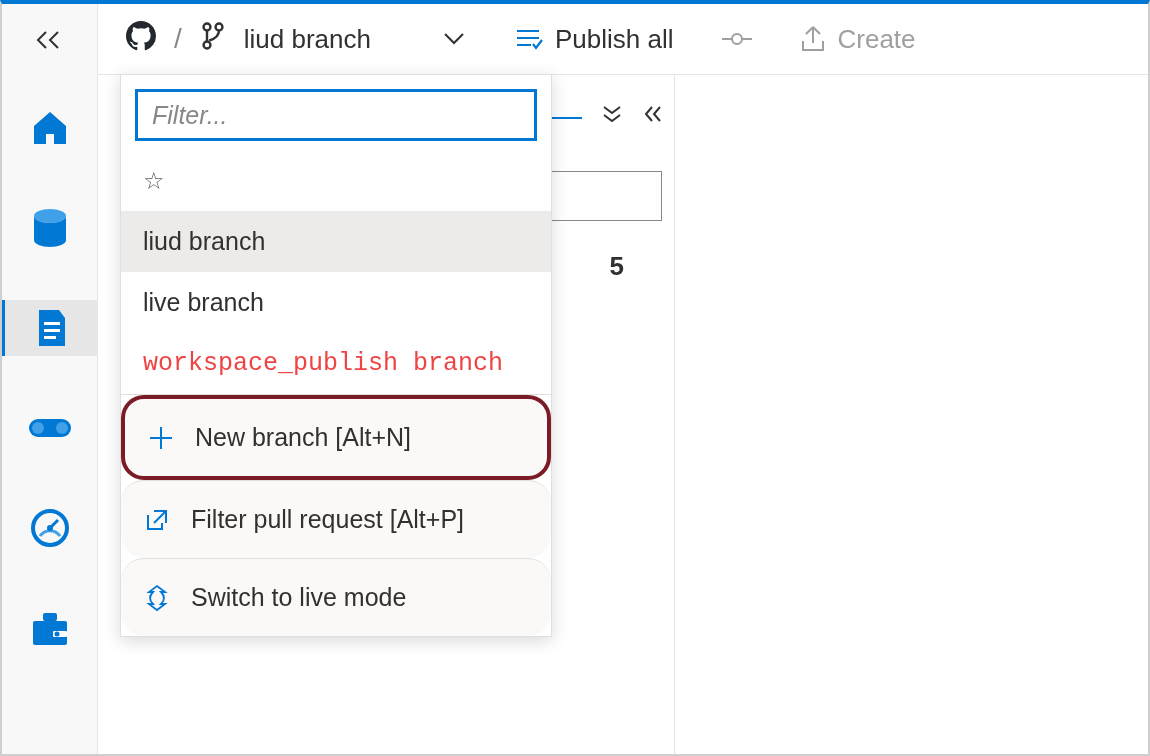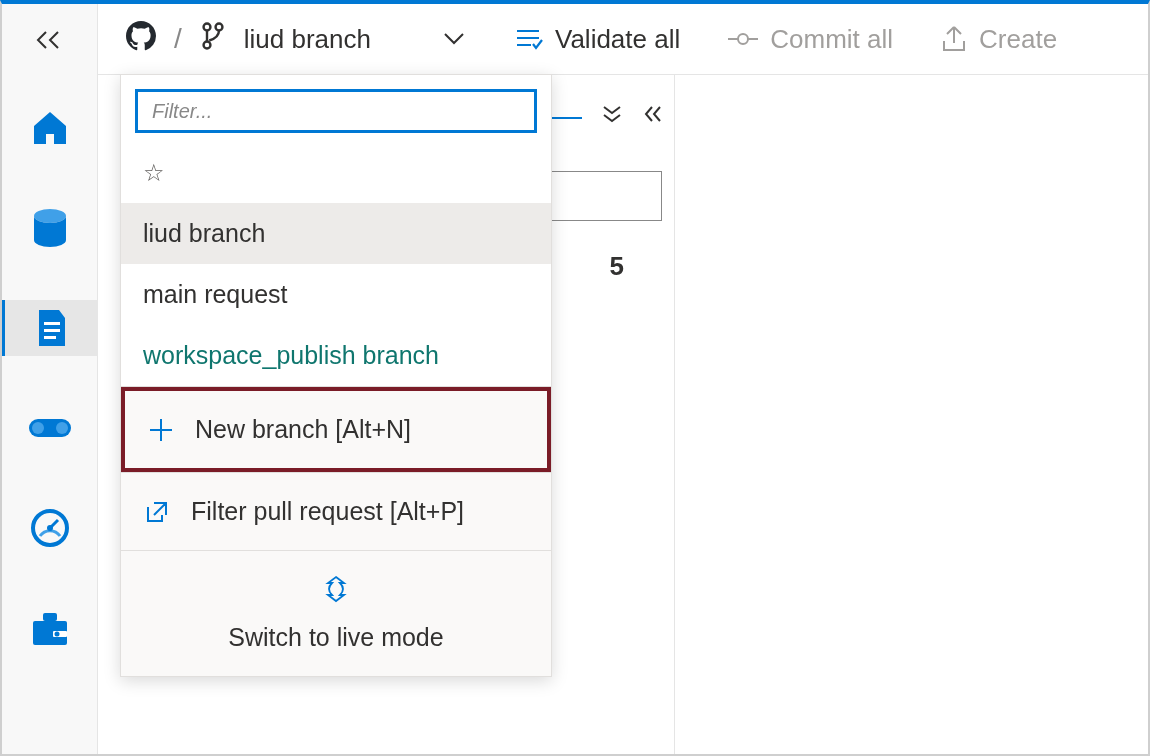--- a/index.html
+++ b/index.html
@@ -16,28 +16,28 @@
   .topbar-icon { display: inline-flex; align-items: center; gap: 12px; }
   .chevron-down { font-size: 22px; color: #323130; cursor: pointer; }
   .content { position: absolute; left: 96px; top: 70px; right: 0; bottom: 0; border-top: 1px solid #e5e5e5; }
   .vdiv { position: absolute; left: 576px; top: 0; bottom: 0; border-left: 1px solid #e5e5e5; }
   .panel-row { position: absolute; top: 24px; right: 486px; display: flex; gap: 20px; align-items: center; font-size: 22px; color: #323130; }
   .minus { font-size: 30px; color: #0078d4; }
   .panel-rect { position: absolute; top: 96px; right: 486px; width: 140px; height: 50px; border: 1px solid #888; background: #fff; }
   .panel-num { position: absolute; top: 176px; right: 524px; font-size: 26px; font-weight: 600; color: #323130; }
   .dropdown { position: absolute; left: 118px; top: 70px; width: 432px; background: #fff; border: 1px solid #e1dfdd; box-shadow: 0 4px 16px rgba(0,0,0,0.15); z-index: 50; }
   .filter-wrap { padding: 14px 14px 10px 14px; }
-  .filter-input { width: 100%; height: 44px; border: 3px solid #0078d4; font-size: 20px; font-style: italic; padding: 0 14px; outline: none; color: #333; }
+  .filter-input { width: 100%; height: 52px; border: 3px solid #0078d4; font-size: 25px; font-style: italic; padding: 0 14px; outline: none; color: #333; }
   .filter-input::placeholder { color: #888; font-style: italic; }
   .dd-item { display: flex; align-items: center; gap: 20px; padding: 16px 22px; font-size: 25px; color: #323130; cursor: pointer; }
   .dd-item.selected { background: #edebe9; }
-  .dd-item.disabled { color: #0f766e; cursor: default; }
+  .dd-item.disabled { color: #ef4444; cursor: default; font-family: Liberation Mono, monospace; }
   .dd-item .star { font-size: 24px; color: #605e5c; }
   .dd-section { border-top: 1px solid #e1dfdd; }
-  .dd-action { display: flex; align-items: center; gap: 20px; padding: 24px 22px; font-size: 25px; color: #323130; cursor: pointer; background: #faf9f8; }
+  .dd-action { display: flex; align-items: center; gap: 20px; padding: 24px 22px; font-size: 25px; color: #323130; cursor: pointer; background: #faf9f8; border-radius: 23px; }
   .dd-action.highlight { border: 4px solid #7a1c27; }
   .dd-action .action-icon { width: 28px; height: 28px; display: inline-flex; align-items: center; justify-content: center; }
 </style>
 </head>
 <body>
 
 <div class="sidebar">
   <div class="sidebar-collapse">
     <svg width="28" height="20" viewBox="0 0 28 20">
         <path d="M10 2 L2 10 L10 18 M22 2 L14 10 L22 18" stroke="#323130" stroke-width="2" fill="none"></path>
@@ -110,29 +110,28 @@
         </svg>
     </span>
   </div>
   <div class="topbar-icon link">
     <svg width="30" height="26" viewBox="0 0 30 26">
         <line x1="4" y1="5" x2="26" y2="5" stroke="#0078d4" stroke-width="2"></line>
         <line x1="4" y1="12" x2="26" y2="12" stroke="#0078d4" stroke-width="2"></line>
         <line x1="4" y1="19" x2="18" y2="19" stroke="#0078d4" stroke-width="2"></line>
         <path d="M20 18 L23 22 L29 14" fill="none" stroke="#0078d4" stroke-width="2.2"></path>
       </svg>
-    <span>Validate all</span>
+    <span>Publish all</span>
   </div>
   <div class="topbar-icon link-disabled">
     <svg width="30" height="22" viewBox="0 0 30 22">
         <circle cx="15" cy="11" r="5" fill="none" stroke="#a19f9d" stroke-width="2"></circle>
         <line x1="0" y1="11" x2="10" y2="11" stroke="#a19f9d" stroke-width="2"></line>
         <line x1="20" y1="11" x2="30" y2="11" stroke="#a19f9d" stroke-width="2"></line>
       </svg>
-    <span>Commit all</span>
   </div>
   <div class="topbar-icon link-disabled">
     <svg width="26" height="28" viewBox="0 0 26 28">
         <path d="M13 2 L13 18 M13 2 L6 9 M13 2 L20 9" fill="none" stroke="#a19f9d" stroke-width="2"></path>
         <path d="M3 16 L3 25 L23 25 L23 16" fill="none" stroke="#a19f9d" stroke-width="2"></path>
       </svg>
     <span>Create</span>
   </div>
 </div>
 
@@ -155,21 +154,21 @@
   <div class="filter-wrap">
     <input class="filter-input" type="text" placeholder="Filter..." style="">
   </div>
   <div class="dd-item">
     <span class="star">☆</span>
   </div>
   <div class="dd-item selected">
     <span>liud branch</span>
   </div>
   <div class="dd-item">
-    <span>main request</span>
+    <span>live branch</span>
   </div>
   <div class="dd-item disabled">
     <span>workspace_publish branch</span>
   </div>
   <div class="dd-section">
     <div class="dd-action highlight">
       <span class="action-icon">
         <svg width="26" height="26" viewBox="0 0 26 26">
             <line x1="13" y1="2" x2="13" y2="24" stroke="#0078d4" stroke-width="2"></line>
             <line x1="2" y1="13" x2="24" y2="13" stroke="#0078d4" stroke-width="2"></line>
@@ -178,21 +177,21 @@
       <span>New branch [Alt+N]</span>
     </div>
     <div class="dd-action" style="border-top:1px solid #e1dfdd;">
       <span class="action-icon">
         <svg width="26" height="26" viewBox="0 0 26 26">
             <path d="M4 8 L4 22 L18 22 L18 16 M10 4 L22 4 L22 16 M22 4 L10 16" fill="none" stroke="#0078d4" stroke-width="2"></path>
           </svg>
       </span>
       <span>Filter pull request [Alt+P]</span>
     </div>
-    <div class="dd-action" style="border-top:1px solid #e1dfdd;flex-direction:column;">
+    <div class="dd-action" style="border-top:1px solid #e1dfdd;">
       <span class="action-icon">
         <svg width="28" height="28" viewBox="0 0 28 28">
             <path d="M14 2 L22 8 L18 8 Q24 14 18 20 L22 20 L14 26 L6 20 L10 20 Q4 14 10 8 L6 8 Z" fill="none" stroke="#0078d4" stroke-width="1.8"></path>
           </svg>
       </span>
       <span>Switch to live mode</span>
     </div>
   </div>
 </div>
 

